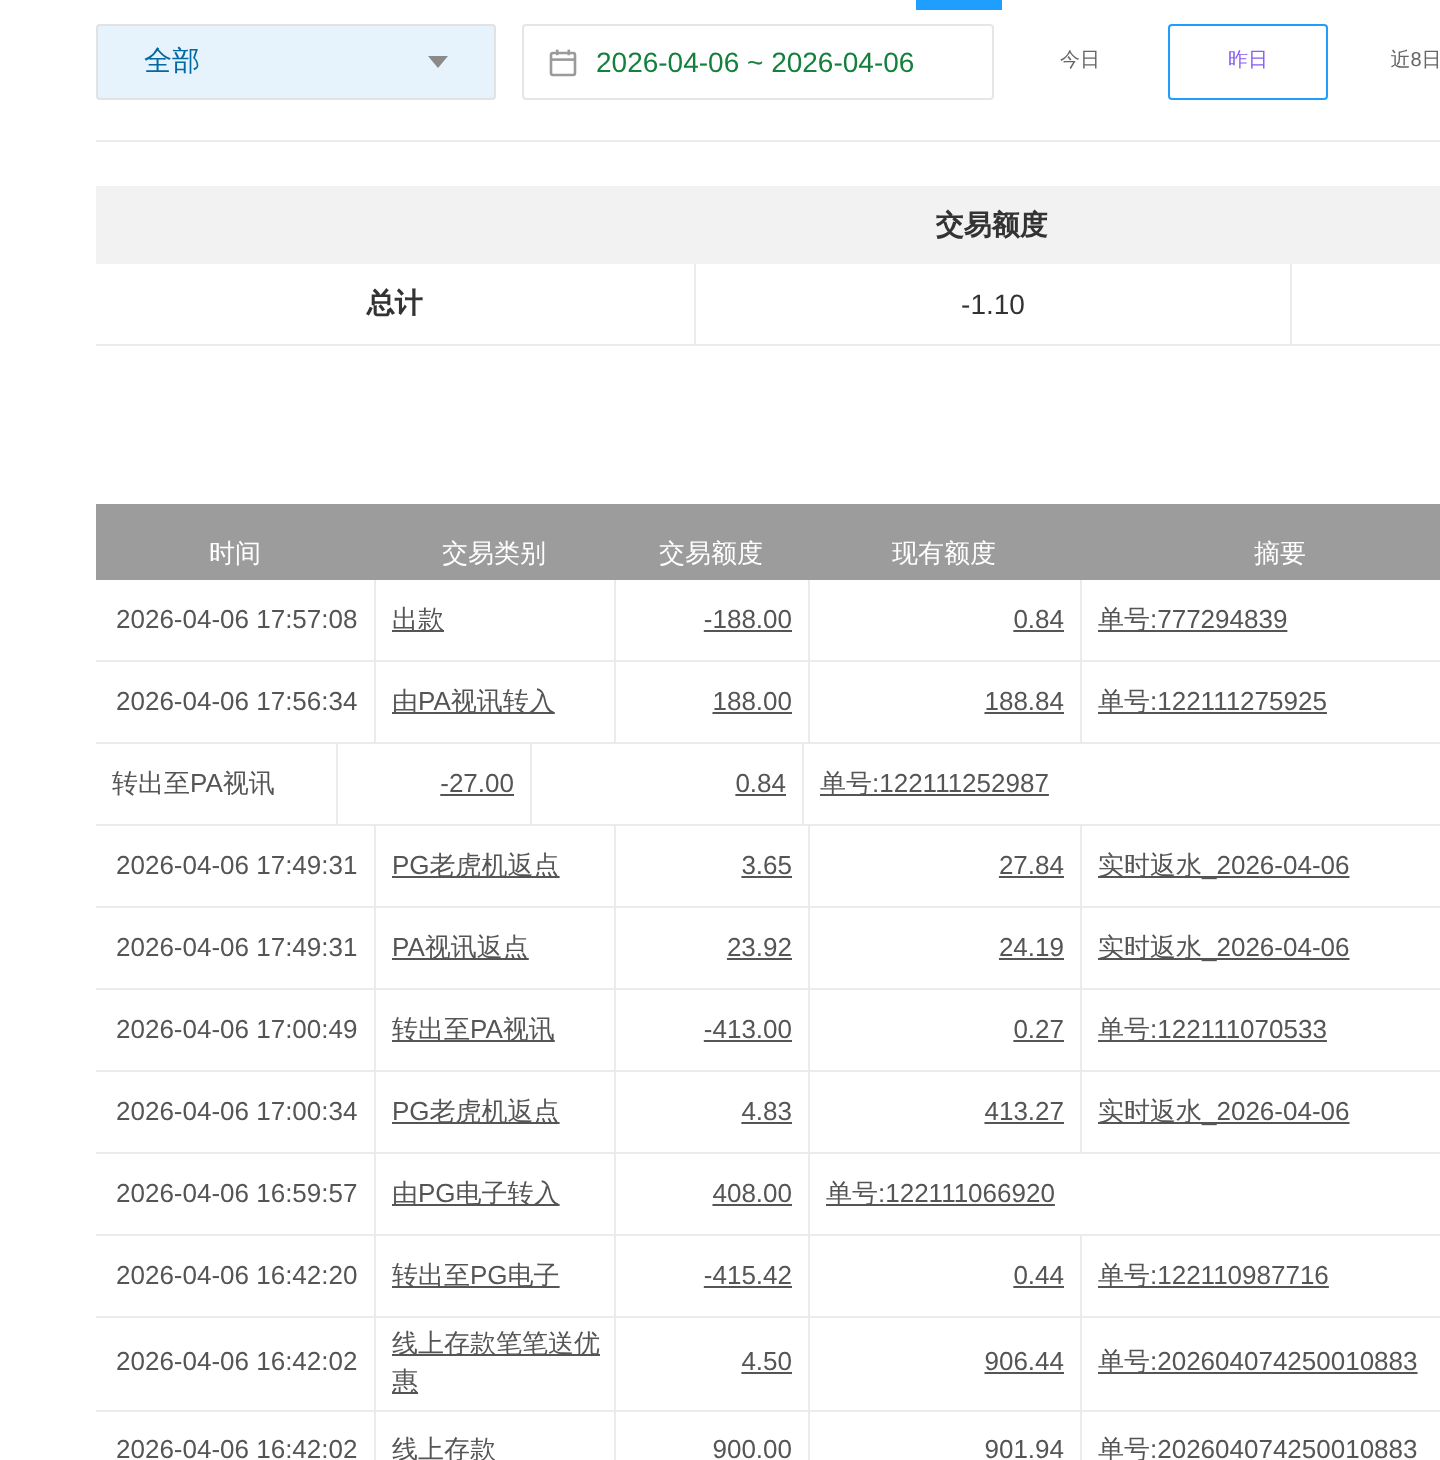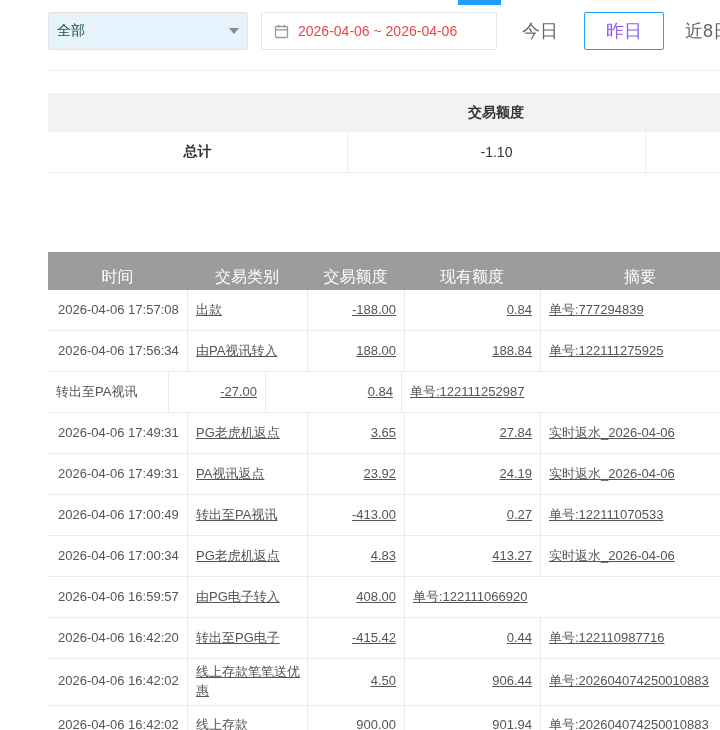--- a/index.html
+++ b/index.html
@@ -30,22 +30,22 @@
     left: 48px;
     top: 12px;
     width: 200px;
     height: 38px;
     background: #e6f2fc;
     border: 1px solid #e2e2e2;
     border-radius: 2px;
     box-sizing: border-box;
     display: flex;
     align-items: center;
-    padding: 0 8px;
-    color: #14532d;
+    padding: 0 23px;
+    color: #0369a1;
     font-size: 14px;
     cursor: pointer;
   }
   .chevron {
     margin-left: auto;
     width: 0;
     height: 0;
     border-left: 5px solid transparent;
     border-right: 5px solid transparent;
     border-top: 6px solid #8a8a8a;
@@ -57,40 +57,40 @@
     width: 236px;
     height: 38px;
     background: #fff;
     border: 1px solid #e6e6e6;
     border-radius: 2px;
     box-sizing: border-box;
     display: flex;
     align-items: center;
     gap: 9px;
     padding: 0 12px;
-    color: #ef4444;
+    color: #15803d;
     font-size: 14px;
     cursor: pointer;
     white-space: nowrap;
   }
   .cal-icon { display: flex; align-items: center; }
   .quick-buttons {
     position: absolute;
     left: 500px;
     top: 12px;
     display: flex;
     gap: 4px;
   }
   .qbtn {
     width: 80px;
     height: 38px;
     box-sizing: border-box;
     line-height: 36px;
     text-align: center;
-    font-size: 18px;
+    font-size: 10px;
     color: #666;
     background: #fff;
     border: 1px solid transparent;
     border-radius: 2px;
     cursor: pointer;
     flex: 0 0 auto;
   }
   .qbtn.active {
     border-color: #1e9fff;
     color: #8b5cf6;
@@ -144,21 +144,21 @@
     display: flex;
     background: #9c9c9c;
     color: #ffffff;
     height: 38px;
   }
   .th {
     display: flex;
     align-items: center;
     justify-content: center;
     box-sizing: border-box;
-    font-size: 16px;
+    font-size: 13px;
     margin-top: 12px;
   }
   .tr {
     display: flex;
     align-items: stretch;
     border-bottom: 1px solid #ebebeb;
   }
   .td {
     display: flex;
     align-items: center;

